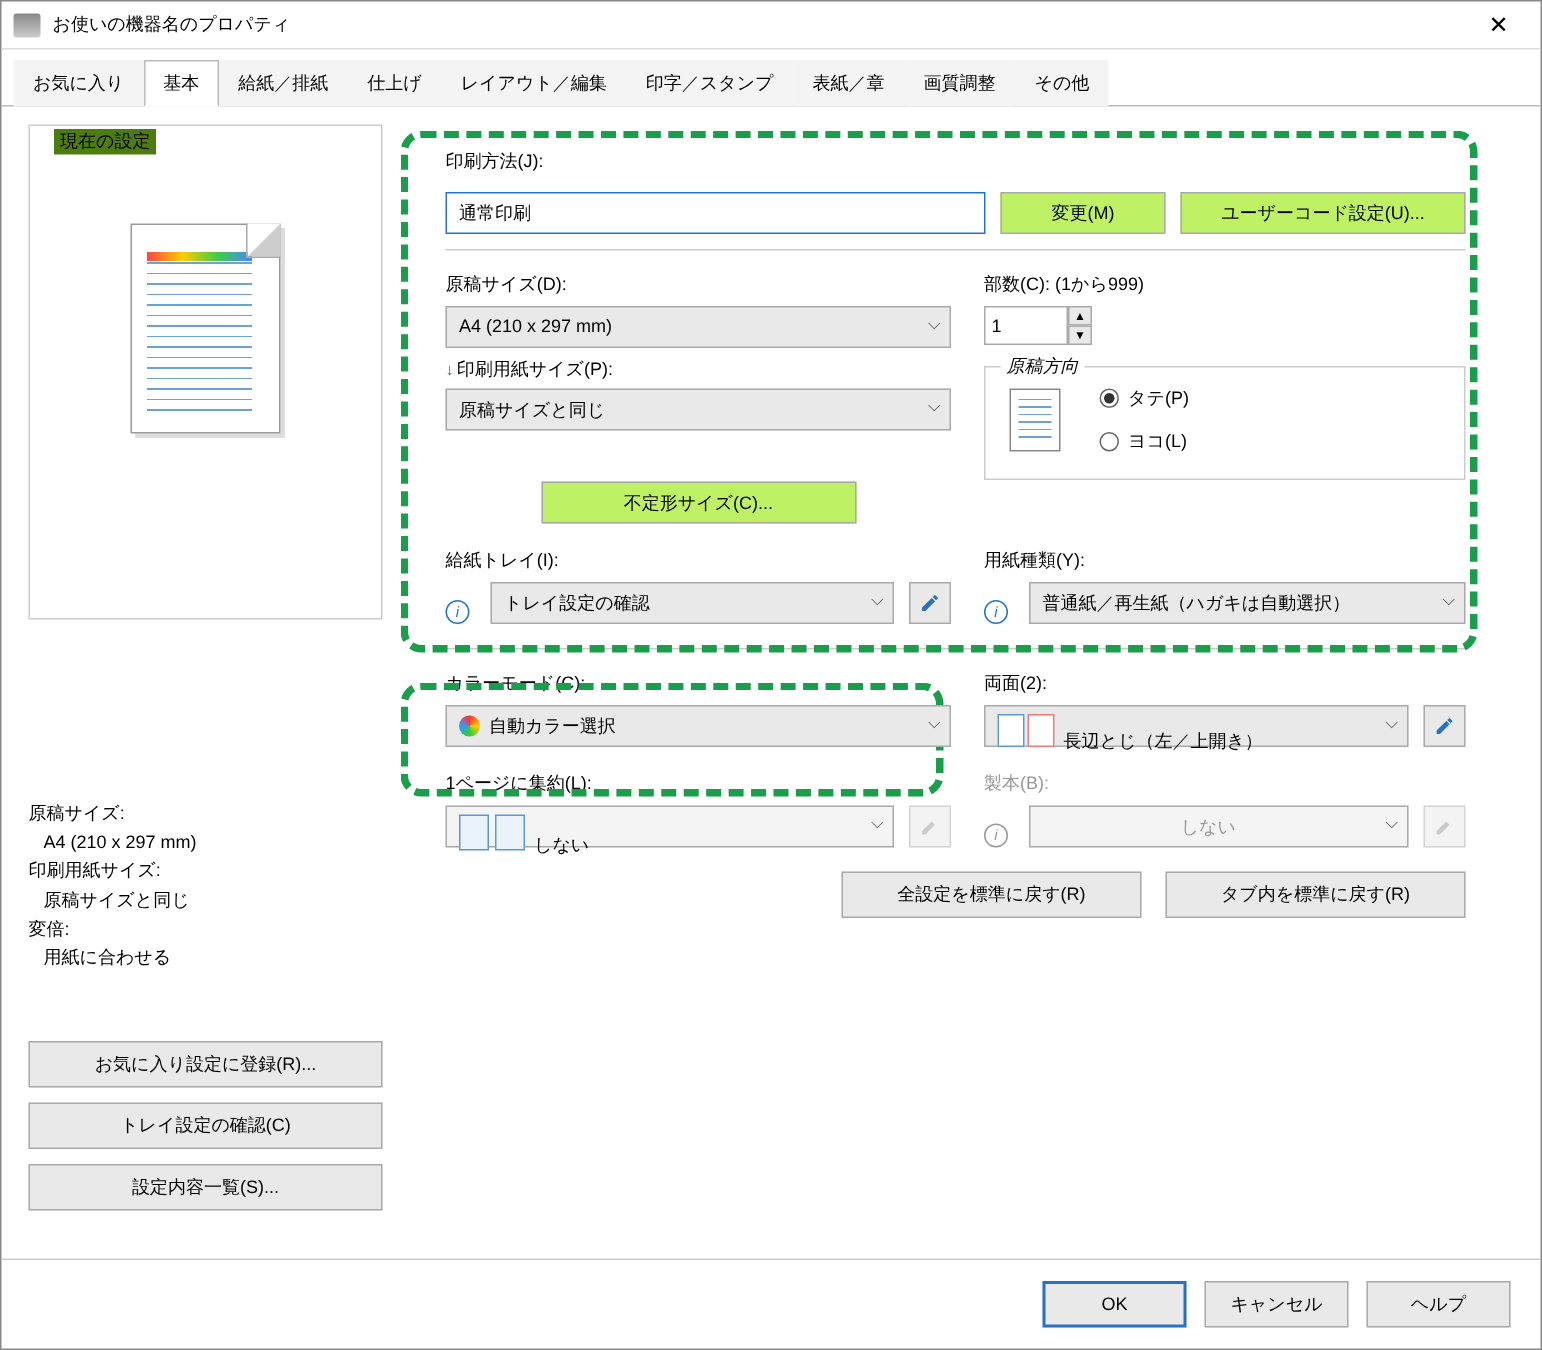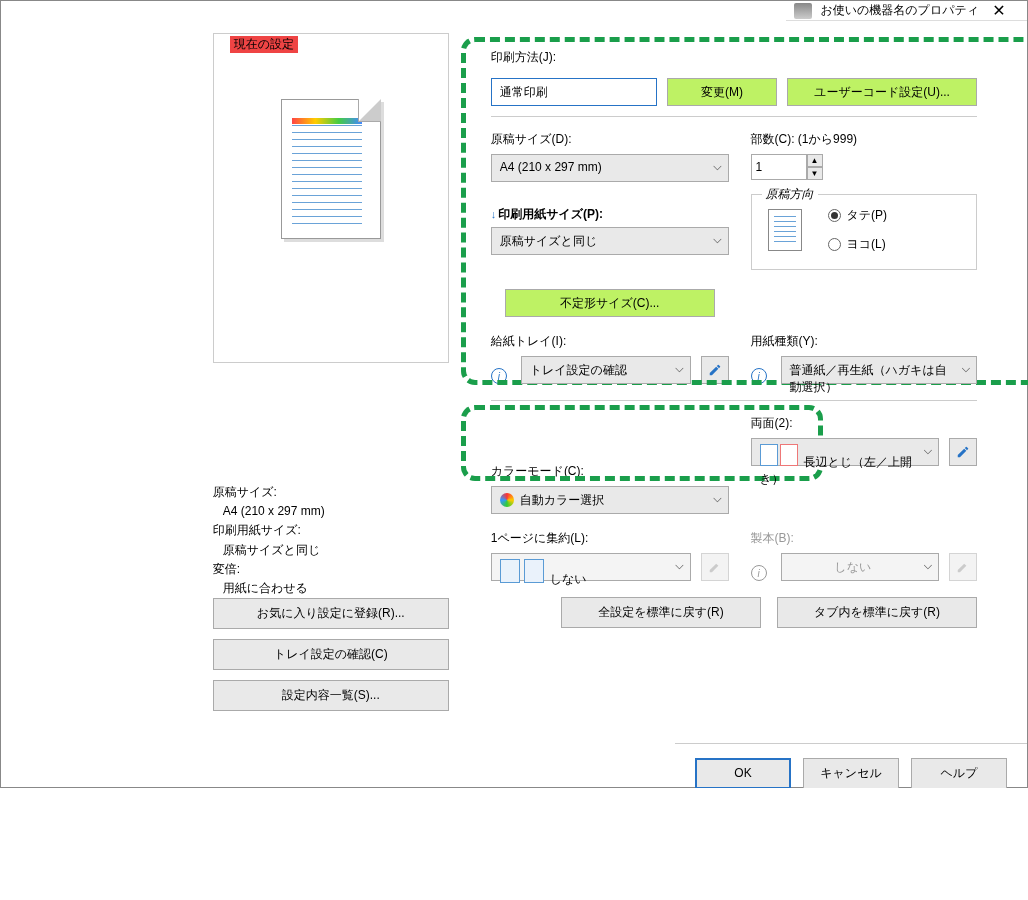--- a/index.html
+++ b/index.html
@@ -1,27 +1,27 @@
 <!DOCTYPE html>
 <html><head>
 <meta charset="utf-8">
 <style>
 * { box-sizing: border-box; font-family: "Yu Gothic UI", "Meiryo UI", sans-serif; font-size: 12px; }
 body { margin: 0; background: #fff; }
-.window { width: 1028px; height: 788px; border: 1px solid #888; display: flex; flex-direction: column; position: relative; align-items: flex-end; }
+.window { width: 1028px; height: 900px; border: 1px solid #888; display: flex; flex-direction: column; position: relative; }
 .titlebar { height: 32px; display: flex; align-items: center; padding: 0 8px; border-bottom: 1px solid #ddd; }
 .titlebar .icon { width: 18px; height: 16px; background: linear-gradient(#888,#ccc); margin-right: 8px; border-radius: 2px; }
 .titlebar .title { flex: 1; }
 .titlebar .close { width: 40px; text-align: center; font-size: 16px; cursor: pointer; }
 .tabs { display: flex; border-bottom: 1px solid #bbb; padding: 6px 8px 0 8px; gap: 0; }
 .tab { padding: 6px 12px; border: 1px solid transparent; border-bottom: none; cursor: pointer; background:#f4f4f4; position: relative; top:1px; }
 .tab.active { background: #fff; border-color: #bbb; border-bottom: 1px solid #fff; }
 .content { flex: 1; display: flex; padding: 12px 18px; gap: 10px; }
 .sidebar { width: 236px; display:flex; flex-direction:column; }
-.group-label { position: relative; top: -6px; left: 8px; background:#ef4444; padding:0 4px; display:inline-block; }
+.group-label { position: relative; top: -6px; left: 8px; background:#4d7c0f; padding:0 4px; display:inline-block; }
 .preview-box { border: none; height: 220px; display:flex; align-items:center; justify-content:center; }
 .preview-page { width: 100px; height: 140px; border:1px solid #999; background:#fff; position:relative; box-shadow: 3px 3px 0 #ddd; }
 .preview-page::after{ content:""; position:absolute; right:-1px; top:-1px; width:22px; height:22px; background:linear-gradient(135deg,#fff 48%, #ccc 52%); border-left:1px solid #aaa; border-bottom:1px solid #aaa;}
 .preview-lines{ position:absolute; left:10px; right:18px; top:18px; bottom:12px; background:repeating-linear-gradient(#6aa3d8 0 1px, transparent 1px 7px); }
 .preview-lines::before{content:"";position:absolute;left:0;right:0;top:0;height:6px;background:linear-gradient(90deg,#f44,#fc0,#4c4,#48f);}
 .info-block { margin-top: 120px; line-height: 1.6; }
 .info-block .indent { padding-left: 10px; }
 .side-buttons { margin-top: auto; display:flex; flex-direction:column; gap:10px; padding-bottom:20px;}
 .btn { background: #e9e9e9; border: 1px solid #aaa; padding: 6px 10px; text-align: center; cursor: pointer; }
 .main { flex:1; position:relative; padding: 16px 10px 10px 10px; }
@@ -70,20 +70,31 @@
 </head>
 <body>
 
 <div class="window">
   <div class="titlebar">
     <div class="icon"></div>
     <div class="title">お使いの機器名のプロパティ</div>
     <div class="close">✕</div>
   </div>
 
+  <div class="tabs">
+    <div class="tab">お気に入り</div>
+    <div class="tab active">基本</div>
+    <div class="tab">給紙／排紙</div>
+    <div class="tab">仕上げ</div>
+    <div class="tab">レイアウト／編集</div>
+    <div class="tab">印字／スタンプ</div>
+    <div class="tab">表紙／章</div>
+    <div class="tab">画質調整</div>
+    <div class="tab">その他</div>
+  </div>
 
   <div class="content">
     <div class="sidebar">
       <div style="border:1px solid #ccc; padding:8px 8px 0 8px; position:relative; height:330px;">
         <span class="group-label">現在の設定</span>
         <div class="preview-box">
           <div class="preview-page">
               <div class="preview-lines"></div>
             </div>
         </div>
@@ -116,21 +127,21 @@
           <div class="small-btn" style="width:110px;">変更(M)</div>
           <div class="small-btn" style="width:190px;">ユーザーコード設定(U)...</div>
         </div>
         <hr class="sep">
       </div>
 
       <div class="row" style="padding:0 22px;">
         <div class="col" style="flex:1.05;">
           <div class="field-label">原稿サイズ(D):</div>
           <div class="select">A4 (210 x 297 mm)</div>
-          <div style="margin-top:20px;font-weight:bold;"><span class="arrow-down">↓</span><span>印刷用紙サイズ(P):</span></div>
+          <div style="margin-top:2px;"><span class="arrow-down">↓</span><span>印刷用紙サイズ(P):</span></div>
           <div class="select">原稿サイズと同じ</div>
           <div style="margin-top:30px; text-align:center;">
             <div class="small-btn" style="width:210px;">不定形サイズ(C)...</div>
           </div>
         </div>
         <div class="col">
           <div class="field-label">部数(C): (1から999)</div>
           <div class="spinner">
             <input value="1" style="">
             <div class="arrows">
@@ -175,21 +186,21 @@
           <div class="inline">
             <span class="info-i">i</span>
             <div class="select" style="flex:1;">普通紙／再生紙（ハガキは自動選択）</div>
           </div>
         </div>
       </div>
 
       <hr class="sep" style="margin-left:22px; margin-right:22px;">
 
       <div class="row" style="padding:0 22px; margin-top:4px;">
-        <div class="col" style="flex:1.05;margin-top:48px;">
+        <div class="col" style="flex:1.05;">
           <div class="field-label">カラーモード(C):</div>
           <div class="select">
             <span style="display:inline-block;width:14px;height:14px;background:conic-gradient(#f33,#fc0,#3c3,#39f,#f33);border-radius:50%;vertical-align:-3px;margin-right:6px;"></span><span>自動カラー選択</span>
           </div>
         </div>
         <div class="col">
           <div class="field-label">両面(2):</div>
           <div class="inline">
             <div class="select" style="flex:1;">
               <span class="duplex-icons">

